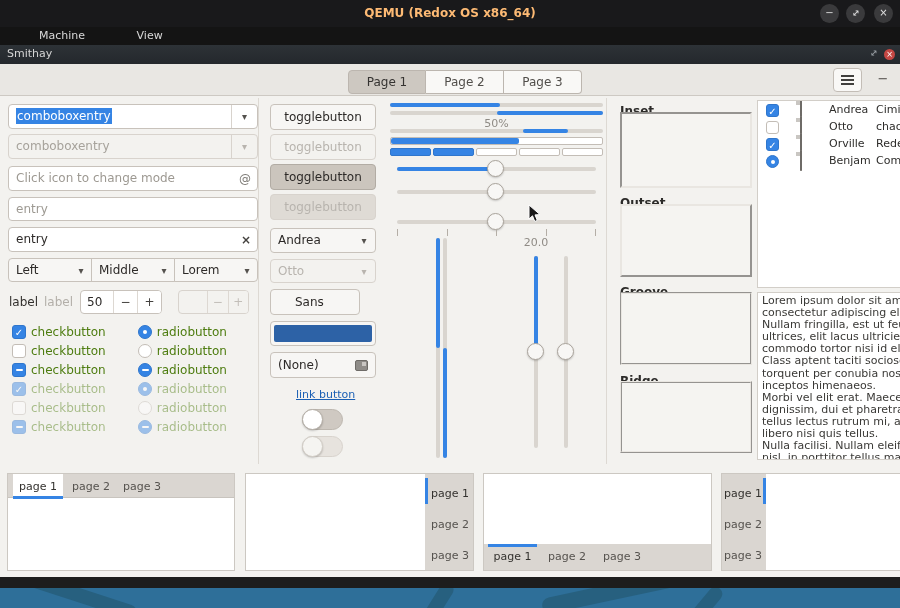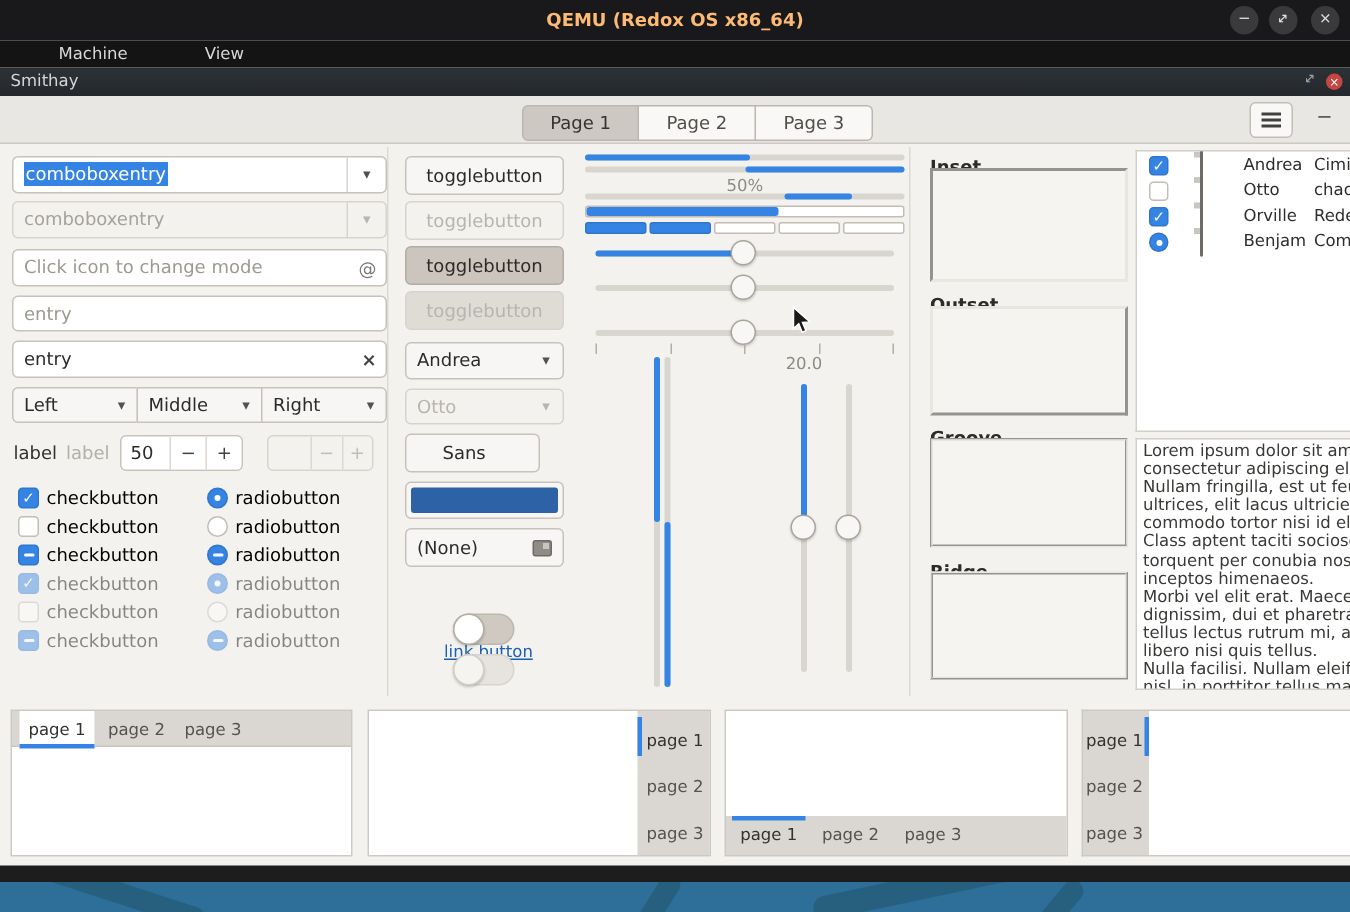--- a/index.html
+++ b/index.html
@@ -74,21 +74,21 @@
   .cb { display:inline-block; vertical-align:middle; width:14px; height:14px; border-radius:3px;
         border:1px solid #c3bdb6; background:#fff; position:relative; text-align:center;
         font-size:10px; line-height:13px; color:#fff; }
   .cb.on, .cb.mixed { background:#3584e4; border-color:#2f76cc; }
   .cb.mixed::after { content:""; position:absolute; left:3px; top:5.5px; width:7px; height:2px;
                      background:#fff; border-radius:1px; }
   .rb { border-radius:50%; }
   .rb.on::after { content:""; position:absolute; left:4.5px; top:4.5px; width:4px; height:4px;
                   border-radius:50%; background:#fff; }
   .rb.mixed::after { border-radius:1px; }
-  .cklabel { display:inline-block; vertical-align:middle; font-size:12px; color:#000000; margin-left:5px; }
+  .cklabel { display:inline-block; vertical-align:middle; font-size:12px; color:#4d7c0f; margin-left:5px; }
   .dimmed { opacity:.45; }
 
   
   .sw { position:absolute; width:41px; height:21px; border-radius:11px; background:#cfc9c2;
         border:1px solid #bdb7af; }
   .sw .knob { position:absolute; left:-1px; top:-1px; width:21px; height:21px; border-radius:50%;
               background:#fff; border:1px solid #b4aea6; }
   .sw.disabled { background:#e7e3de; border-color:#d8d3cd; }
   .sw.disabled .knob { background:#f5f4f1; border-color:#d2cdc6; }
 
@@ -213,21 +213,21 @@
 
     <div class="btn" style="left:8px; top:162px; width:84px; height:24px; line-height:22px; border-radius:4px 0 0 4px;">
       <span>Left</span>
       <span class="combo-arrow" style="border:none; width:20px;">▾</span>
     </div>
     <div class="btn" style="left:91px; top:162px; width:84px; height:24px; line-height:22px; border-radius:0;">
       <span>Middle</span>
       <span class="combo-arrow" style="border:none; width:20px;">▾</span>
     </div>
     <div class="btn" style="left:174px; top:162px; width:84px; height:24px; line-height:22px; border-radius:0 4px 4px 0;">
-      <span>Right</span>
+      <span>Lorem</span>
       <span class="combo-arrow" style="border:none; width:20px;">▾</span>
     </div>
 
     <div class="txt" style="left:9px; top:199px;">label</div>
     <div class="txt dim" style="left:44px; top:199px;">label</div>
     <div class="spin" style="left:80px; top:194px; width:82px; height:24px;">
       <div class="val">50</div>
       <div class="sbtn">−</div>
       <div class="sbtn">+</div>
     </div>
@@ -279,21 +279,21 @@
       <span>Sans Regular</span>
       
     </div>
     <div class="btn" style="left:270px; top:225px; width:106px; height:25px; padding:3px;">
       <div style="width:100%; height:100%; background:#2d62a6; border-radius:2px;"></div>
     </div>
     <div class="btn" style="left:270px; top:256px; width:106px; height:26px; line-height:24px;">
       <span>(None)</span>
       <span class="imgicon" style="position:absolute; right:7px; top:7px; margin-left:0;"></span>
     </div>
-    <div class="linkbtn" style="left:296px; top:292px;margin-top:40px;">link button</div>
+    <div class="linkbtn" style="left:296px; top:292px;">link button</div>
     <div class="sw" style="left:302px; top:313px;">
         <span class="knob"></span>
       </div>
     <div class="sw disabled" style="left:302px; top:340px;">
         <span class="knob"></span>
       </div>
 
     <div class="track" style="left:390px; top:7px;  width:213px; height:4px;">
       <span class="fill" style="left:0; top:0; width:110px; height:4px;"></span>
     </div>

